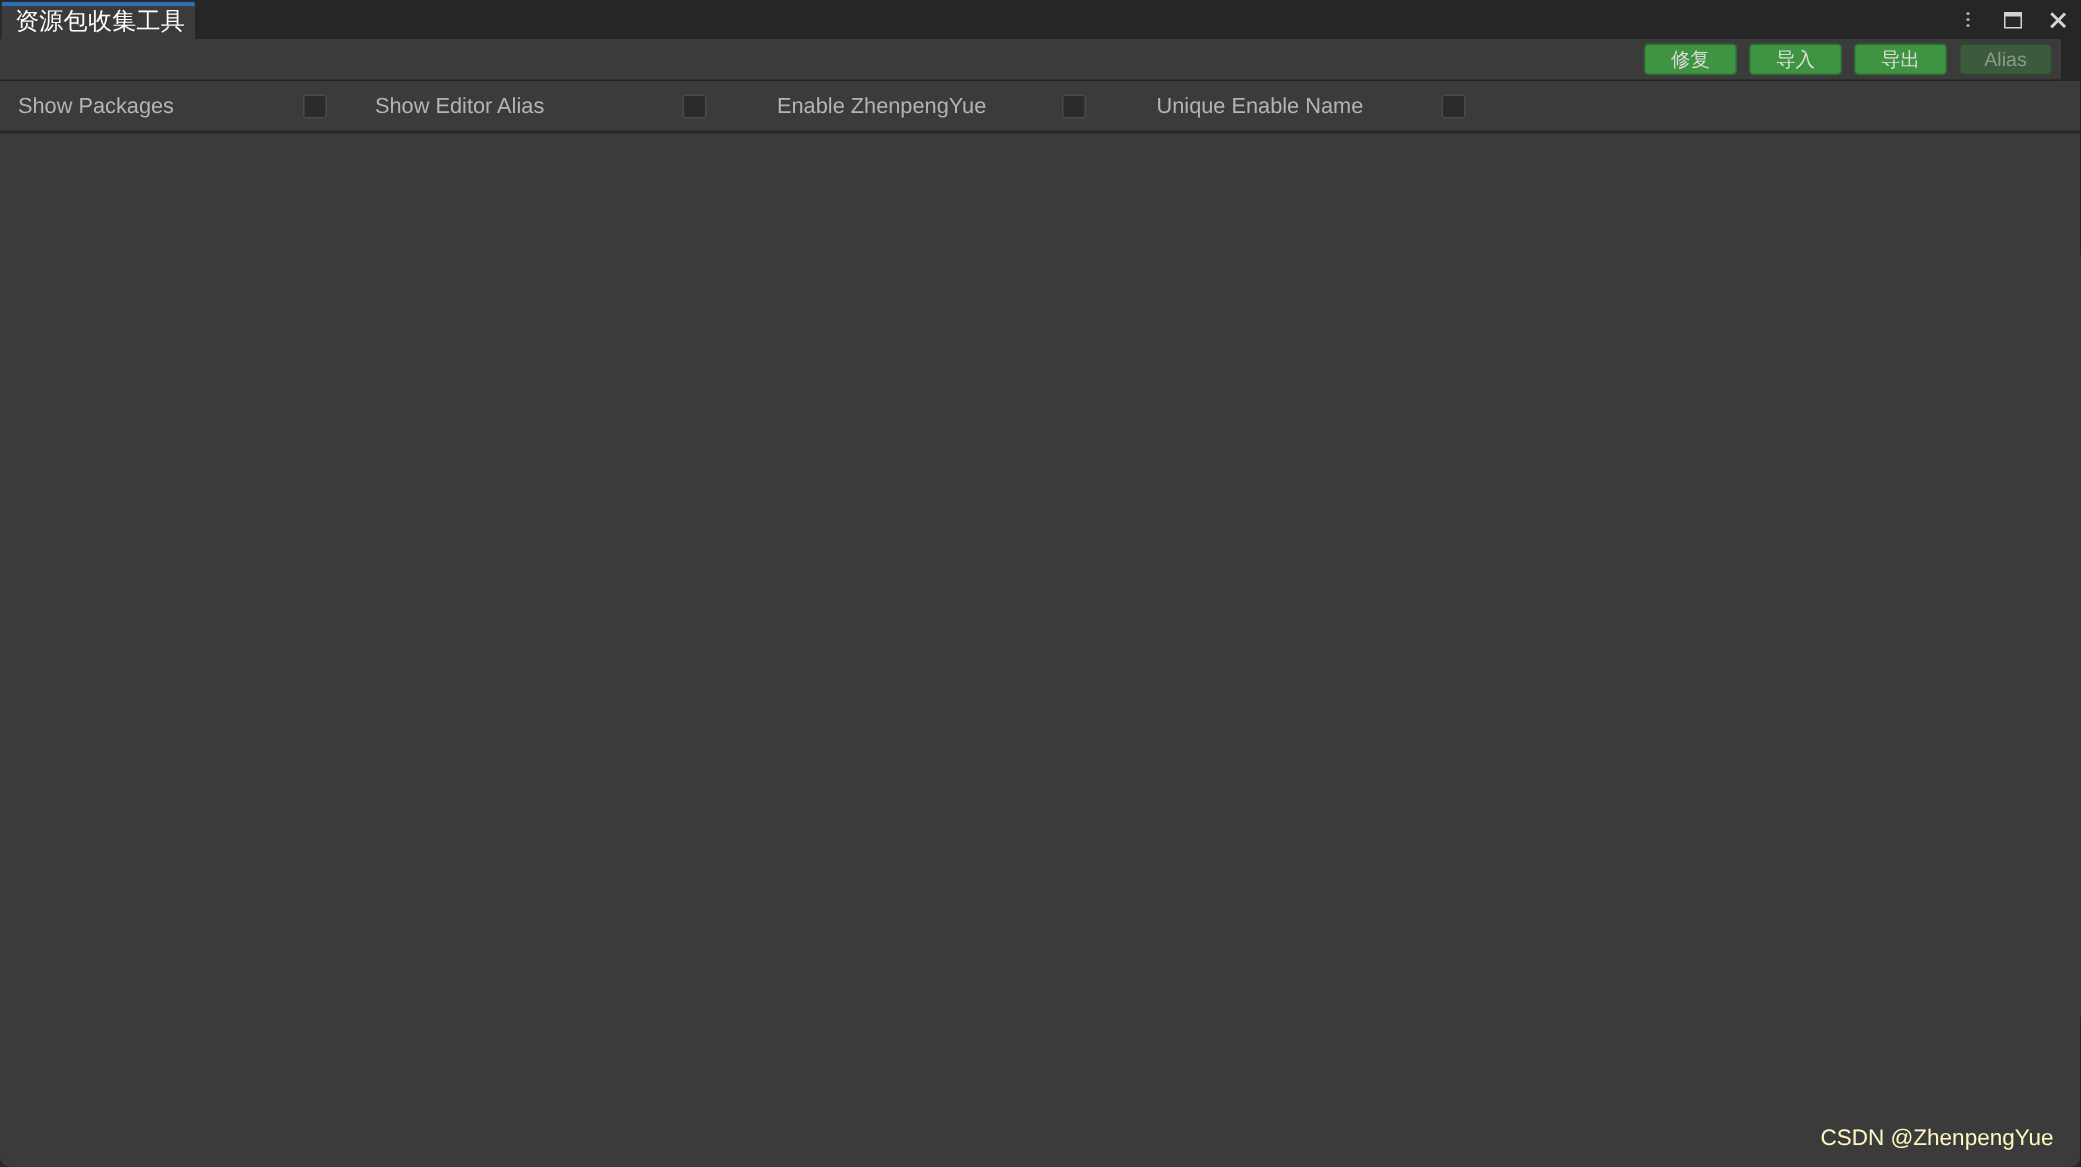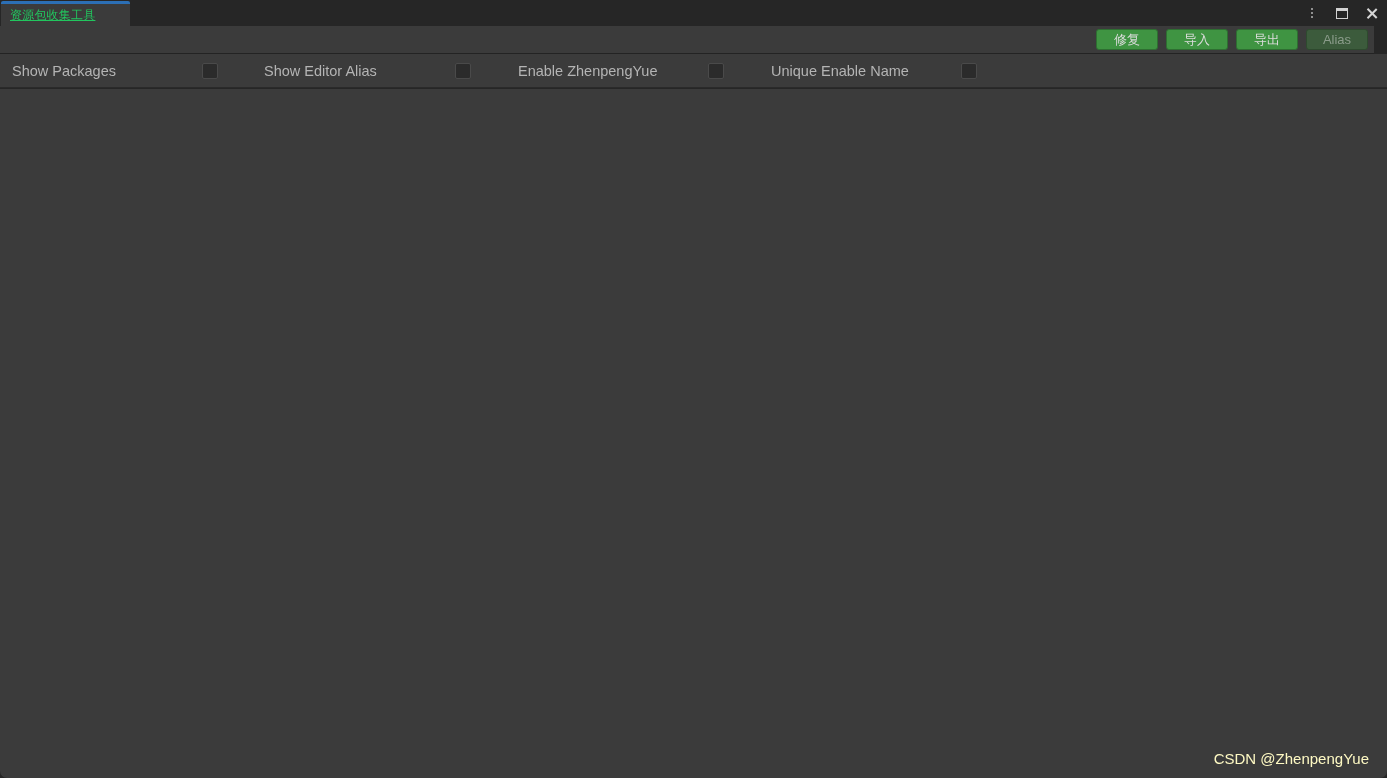--- a/index.html
+++ b/index.html
@@ -41,27 +41,26 @@
     background: #3b3b3b;
     border-top: 3px solid #2c6fb5;
     box-sizing: border-box;
     border-top-left-radius: 2px;
     border-top-right-radius: 2px;
     display: flex;
     align-items: center;
     cursor: default;
   }
   .tab-label {
-    color: #22c55e;
-    font-size: 12px;
+    color: #ffffff;
+    font-size: 16px;
     line-height: 14px;
     padding-left: 9px;
     white-space: nowrap;
     letter-spacing: 0.2px;
-    text-decoration: underline;
   }
 
   .winctrls {
     position: absolute;
     right: 6px;
     top: 0;
     height: 26px;
     display: flex;
     align-items: center;
     gap: 12px;
@@ -253,21 +252,21 @@
     </div>
   </div>
 
   <div class="optionsrow">
 
     <div class="opt" style="left:12px;">
       <span class="opt-label">Show Packages</span>
     </div>
     <div class="cbx" style="left:202px;"></div>
 
-    <div class="opt" style="left:264px;">
+    <div class="opt" style="left:250px;">
       <span class="opt-label">Show Editor Alias</span>
     </div>
     <div class="cbx" style="left:455px;"></div>
 
     <div class="opt" style="left:518px;">
       <span class="opt-label">Enable ZhenpengYue</span>
     </div>
     <div class="cbx" style="left:708px;"></div>
 
     <div class="opt" style="left:771px;">

